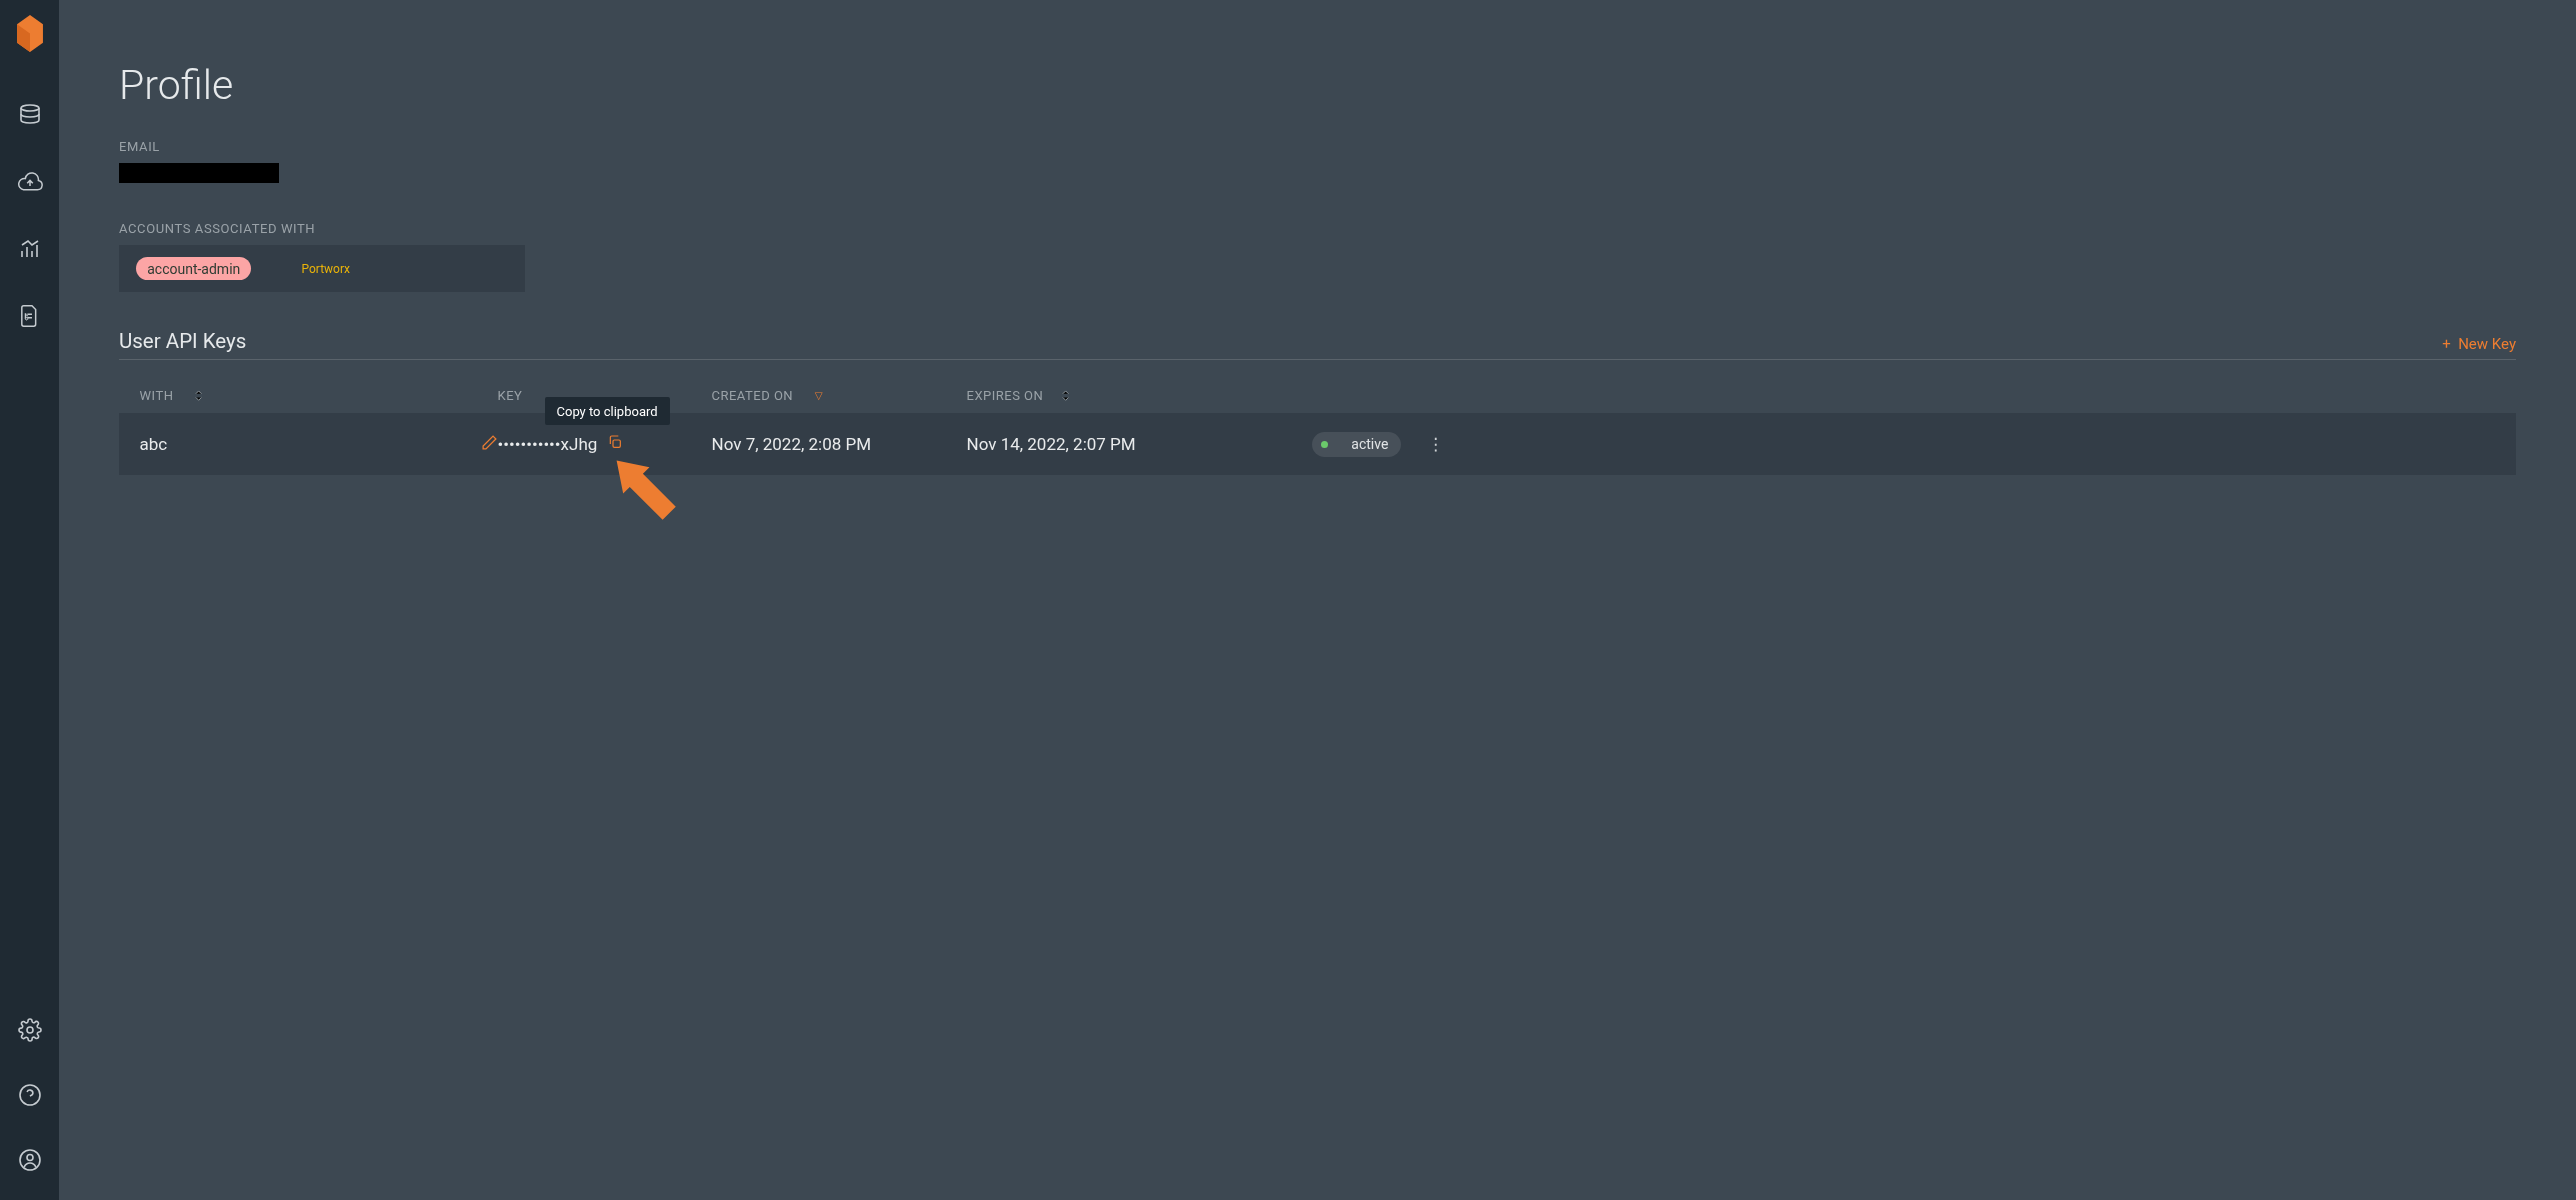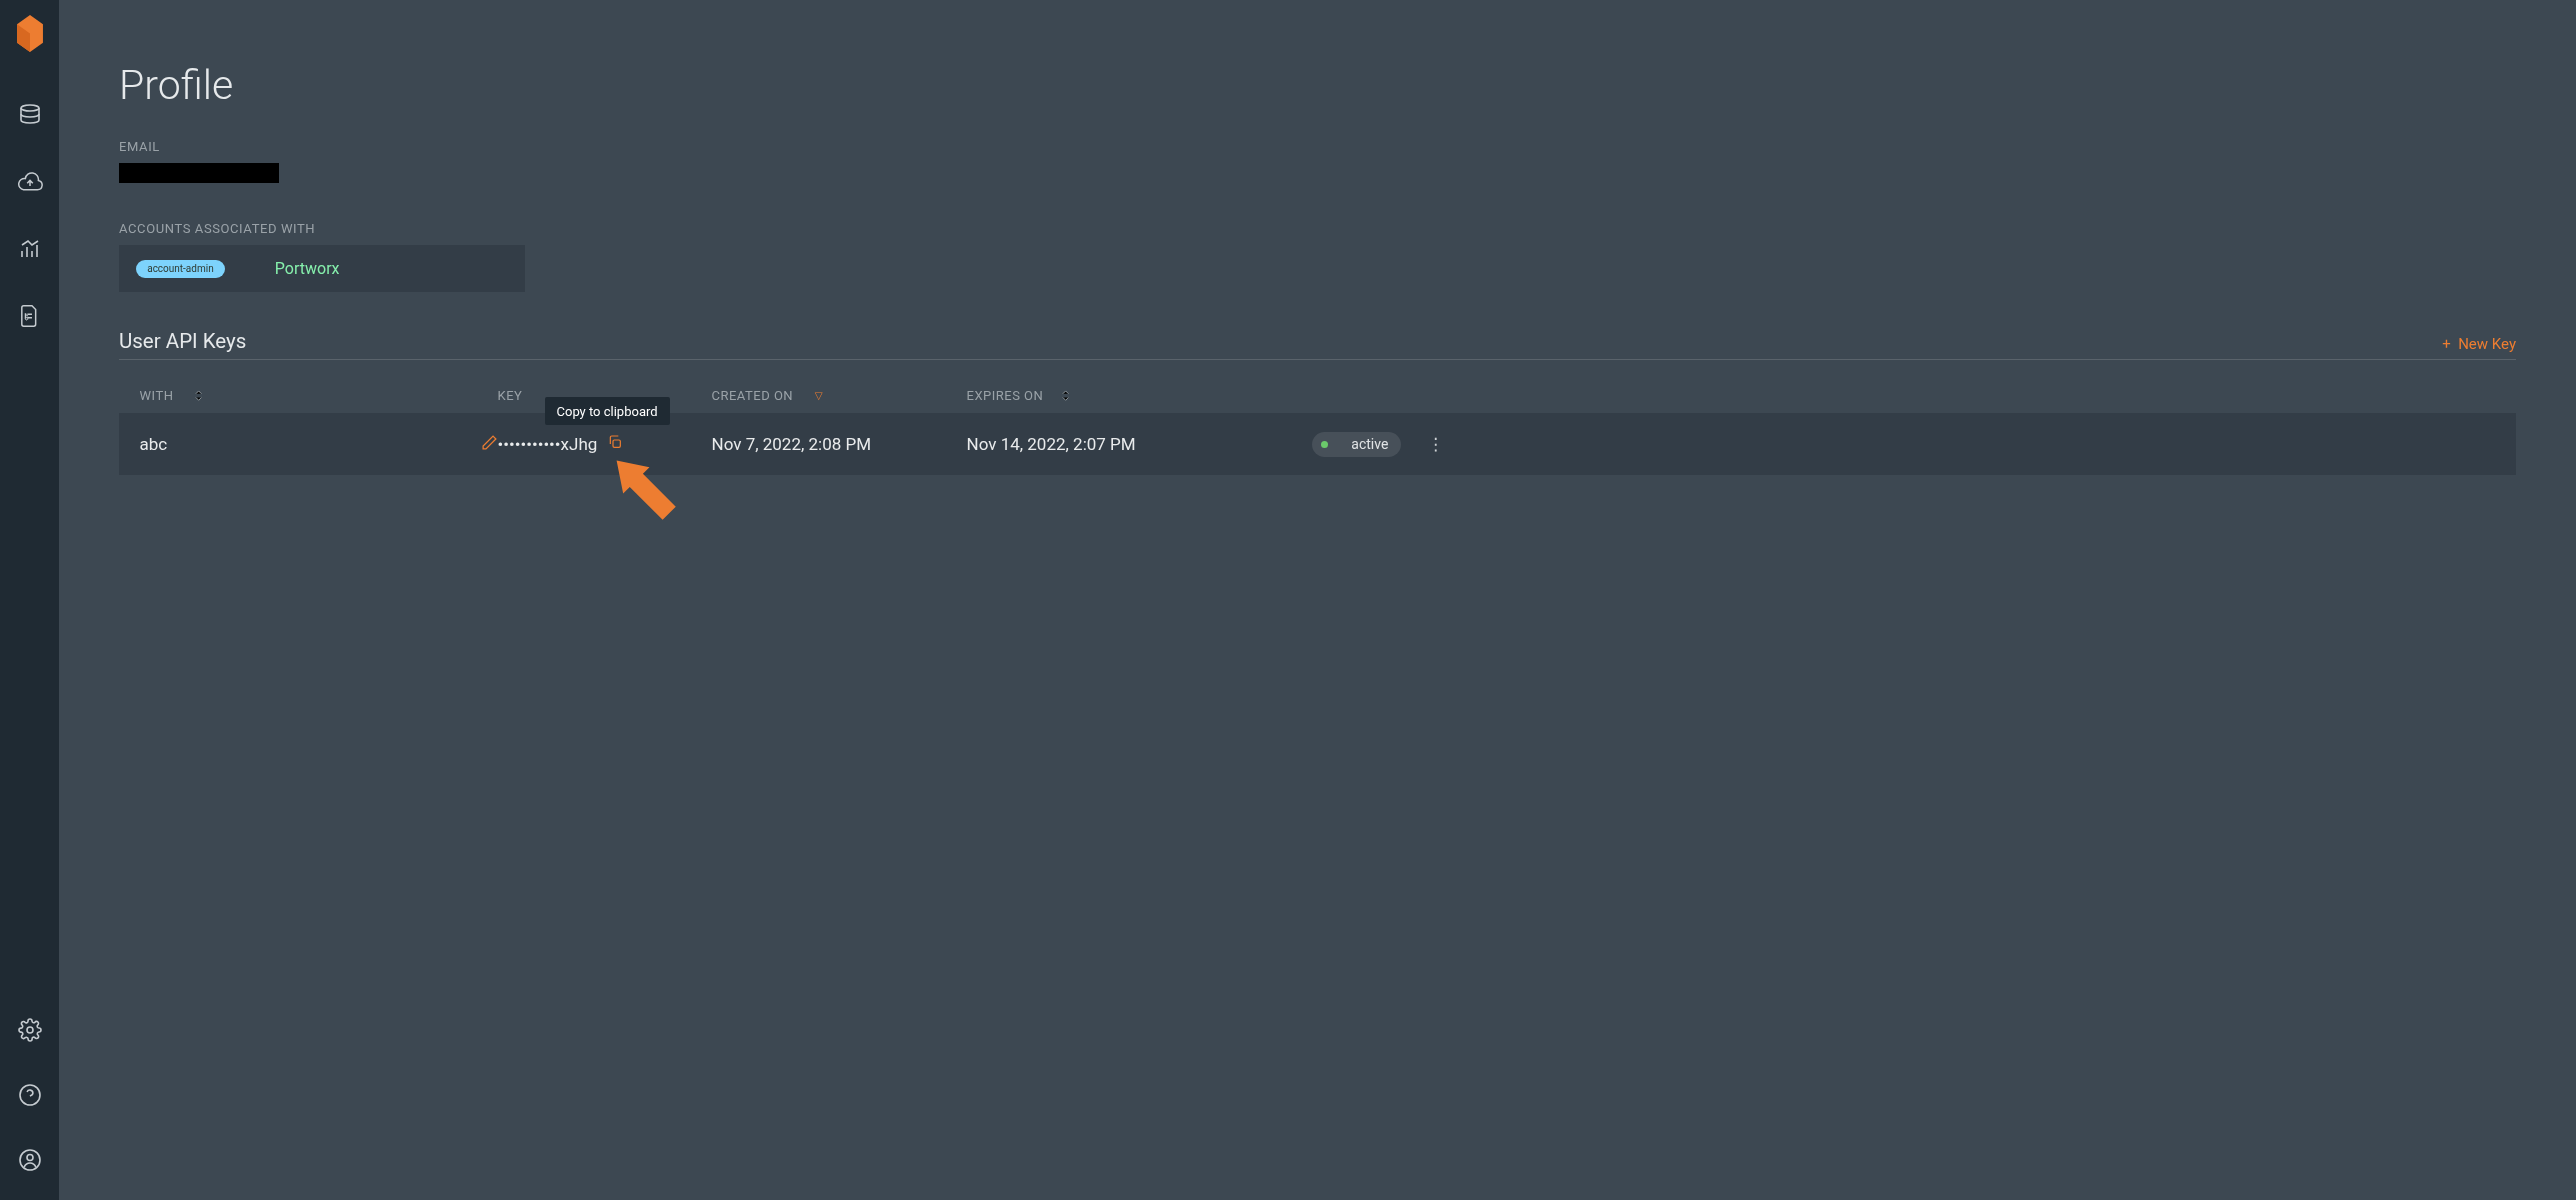--- a/index.html
+++ b/index.html
@@ -61,28 +61,28 @@
   .account-box {
     background: #333d47;
     display: flex;
     align-items: center;
     width: 406px;
     height: 47px;
     padding-left: 17px;
     margin-bottom: 37px;
   }
   .role-pill {
-    background: #7dd3fc;
+    background: #fca5a5;
     color: #2f3c33;
-    font-size: 10px;
+    font-size: 14px;
     border-radius: 931px;
     padding: 3.7px 11.2px;
     margin-right: 50px;
   }
-  .account-name { color: #86efac; font-size: 16px; }
+  .account-name { color: #eab308; font-size: 12px; }
 
   .section-header {
     display: flex;
     justify-content: space-between;
     align-items: flex-end;
     margin-bottom: 5.6px;
   }
   .section-title {
     font-size: 20.5px;
     font-weight: 400;

